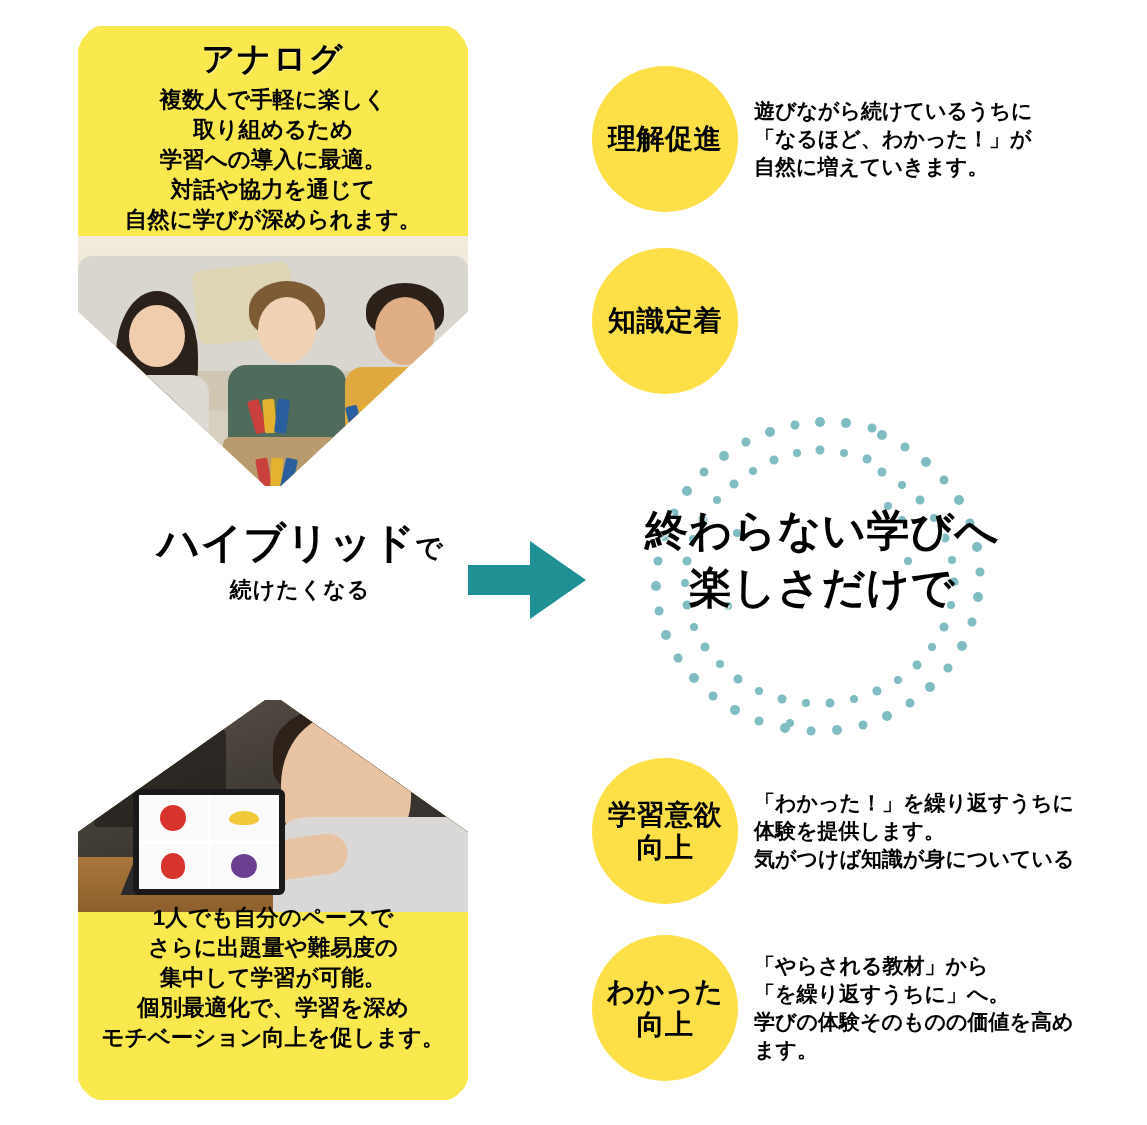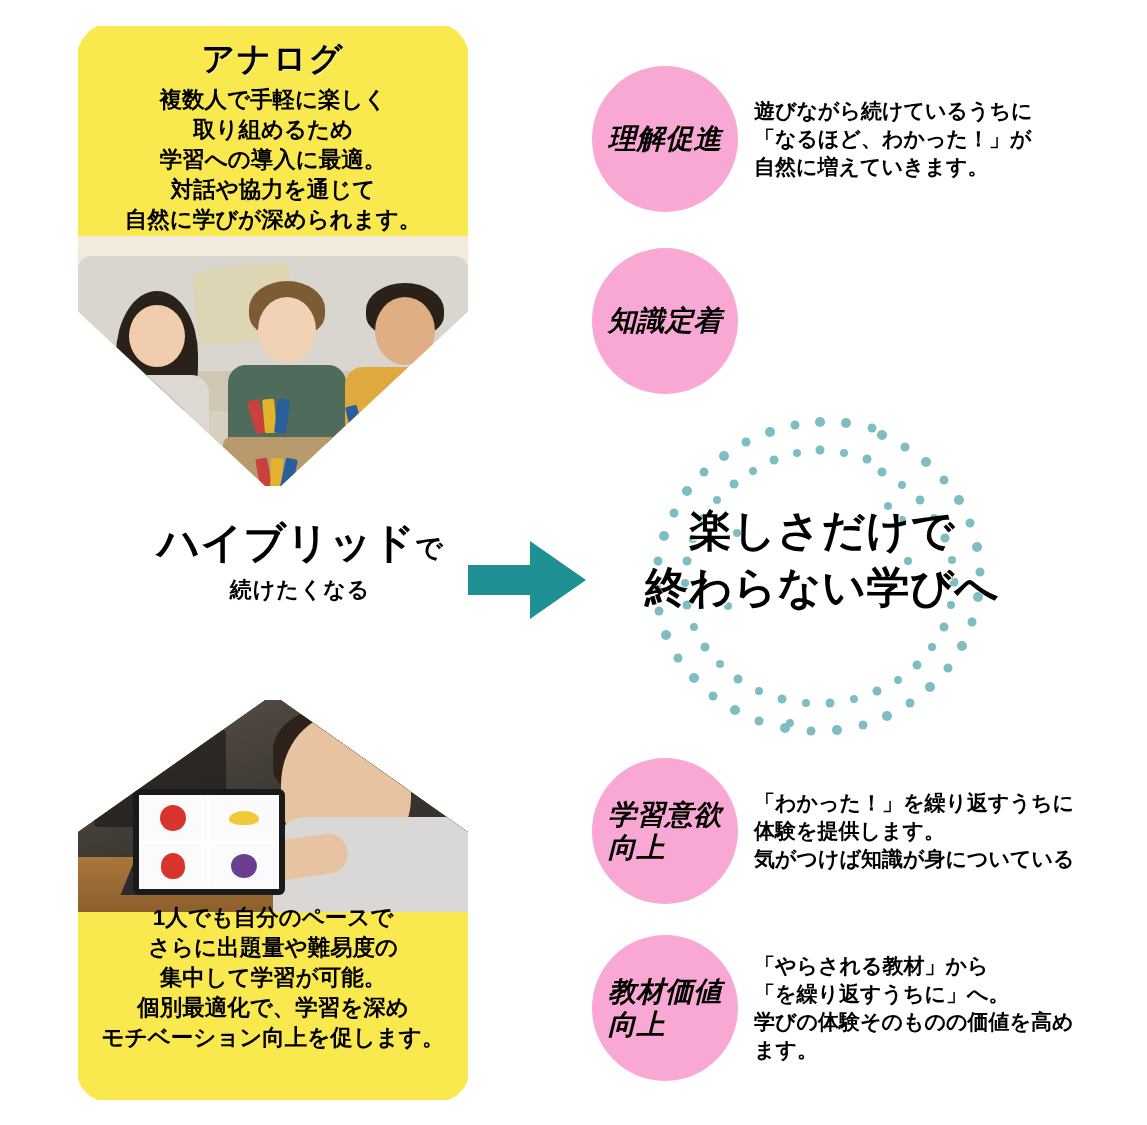--- a/index.html
+++ b/index.html
@@ -190,26 +190,26 @@
   
   .item {
     position: absolute;
     display: flex;
     align-items: center;
   }
   .bubble {
     width: 146px;
     height: 146px;
     border-radius: 50%;
-    background: #f9a8d4;
+    background: #fde047;
     display: flex;
     align-items: center;
     justify-content: center;
+    text-align: center;
     flex: 0 0 auto;
-    font-style: italic;
   }
   .bubble-label {
     font-size: 28px;
     font-weight: bold;
     line-height: 1.18;
     letter-spacing: 0.5px;
   }
   .item-desc {
     margin-left: 16px;
     font-size: 21px;
@@ -417,22 +417,22 @@
         <circle cx="242" cy="62" r="4.5"></circle>
         <circle cx="248" cy="96" r="4"></circle>
       <circle cx="97" cy="123" r="4"></circle>
         <circle cx="268" cy="151" r="4"></circle>
         <circle cx="88" cy="196" r="4"></circle>
       <circle cx="150" cy="313" r="4"></circle>
         <circle cx="262" cy="110" r="4"></circle>
     </g>
   </svg>
   <div class="ring-text">
+    <div>終わらない学びへ</div>
     <div>楽しさだけで</div>
-    <div>終わらない学びへ</div>
   </div>
 </div>
 
 <div class="item item-1">
   <div class="bubble">
     <div class="bubble-label">
       <div>理解促進</div>
     </div>
   </div>
   <div class="item-desc">
@@ -460,21 +460,21 @@
   <div class="item-desc">
     <div>「わかった！」を繰り返すうちに</div>
     <div>体験を提供します。</div>
     <div>気がつけば知識が身についている</div>
   </div>
 </div>
 
 <div class="item item-4">
   <div class="bubble">
     <div class="bubble-label">
-      <div>教材価値</div>
+      <div>わかった</div>
       <div>向上</div>
     </div>
   </div>
   <div class="item-desc">
     <div>「やらされる教材」から</div>
     <div>「を繰り返すうちに」へ。</div>
     <div>学びの体験そのものの価値を高め</div>
     <div>ます。</div>
   </div>
 </div>

